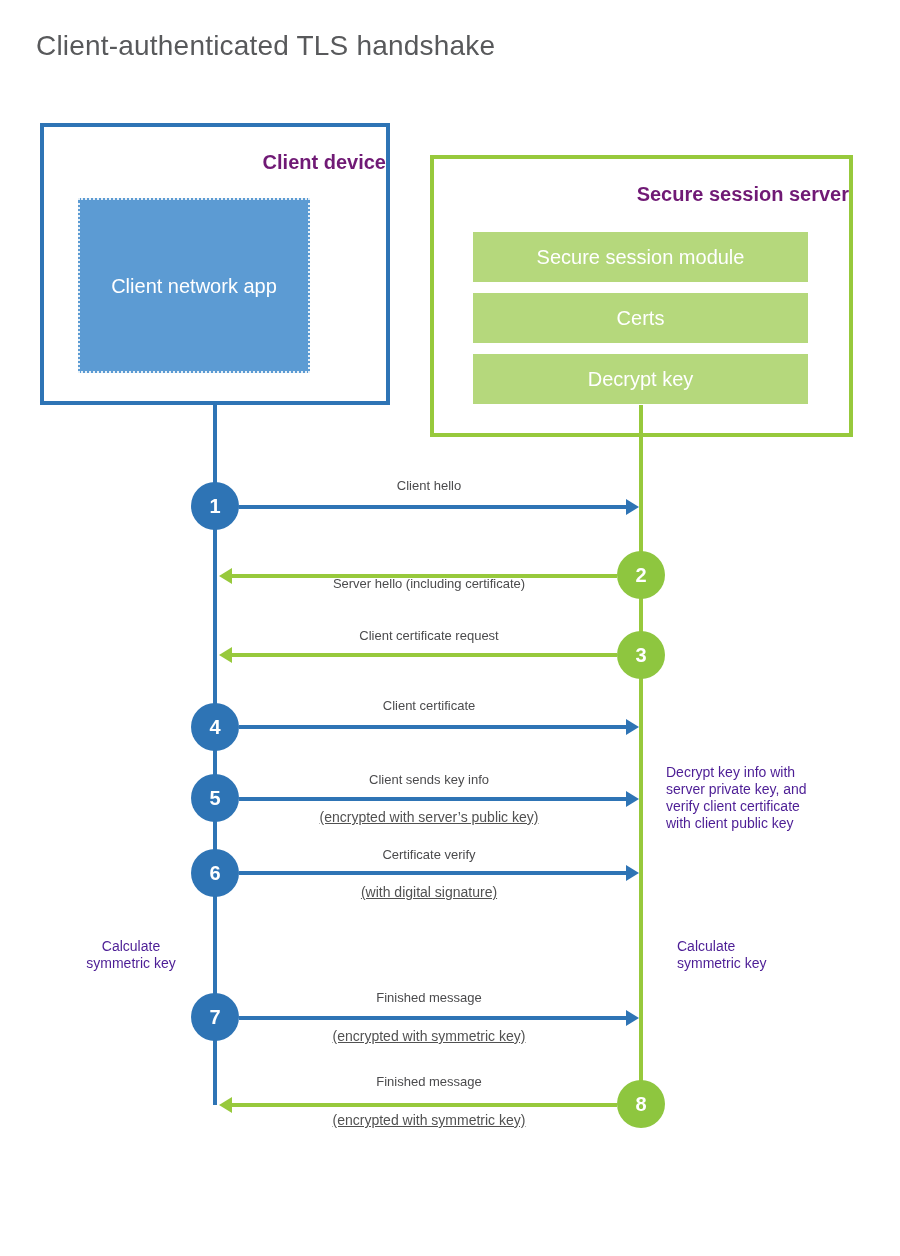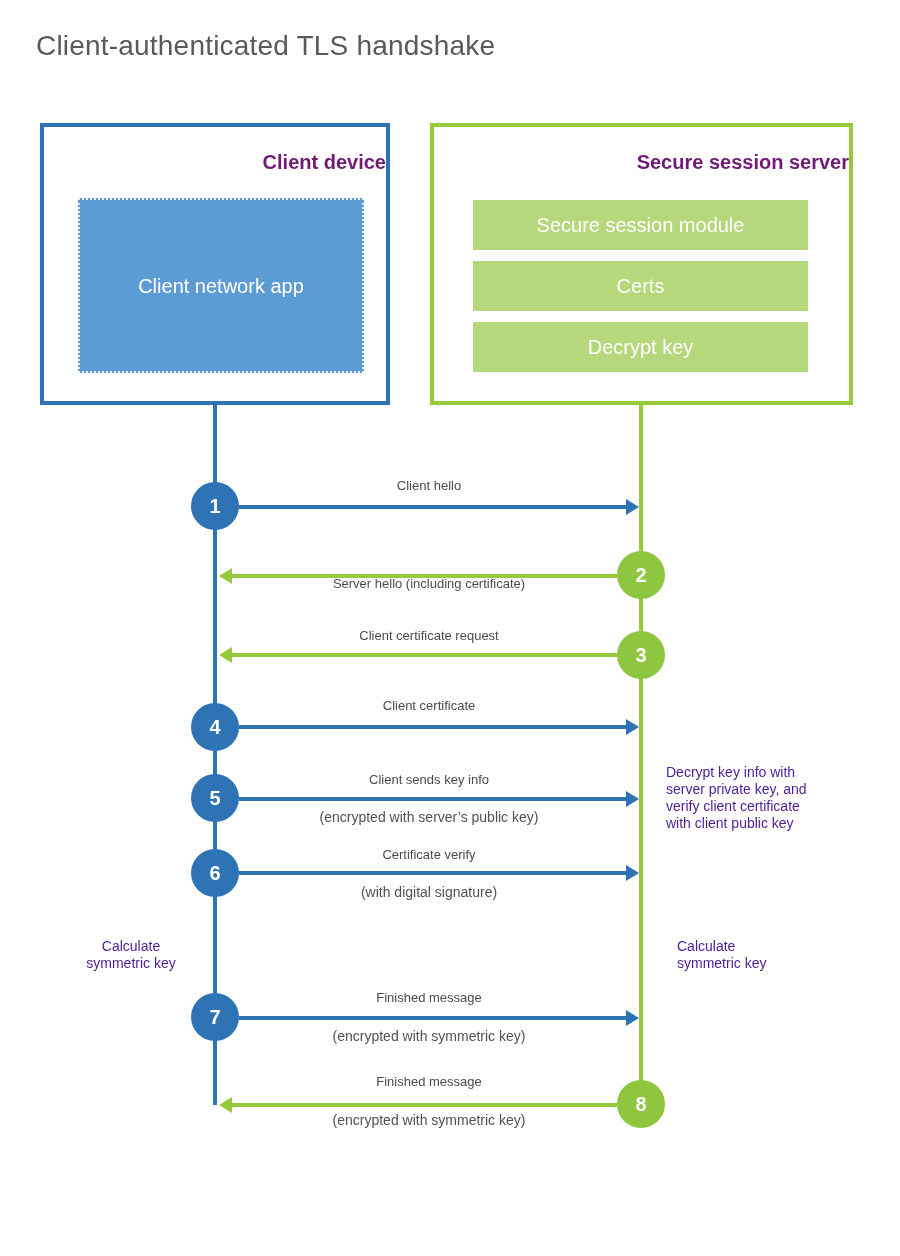--- a/index.html
+++ b/index.html
@@ -4,24 +4,24 @@
 <style>
   html,body{margin:0;padding:0;background:#ffffff;}
   body{font-family:"Liberation Sans","DejaVu Sans",sans-serif;}
   .canvas{position:relative;width:900px;height:1256px;background:#ffffff;overflow:hidden;}
 
   .title{position:absolute;left:36px;top:30px;font-size:28px;font-weight:300;color:#58595b;letter-spacing:.2px;}
 
   
   .actor-box{position:absolute;top:123px;height:282px;background:#fff;box-sizing:border-box;}
   .client-box{left:40px;width:350px;border:4px solid #2e74b5;}
-  .server-box{left:430px;width:423px;border:4px solid #97c93c;}
+  .server-box{left:430px;width:423px;border:4px solid #97c93c;margin-top:32px;}
   .actor-title{position:absolute;left:0;top:24px;width:100%;text-align:right;font-size:20px;font-weight:bold;color:#701a75;}
 
-  .app-box{position:absolute;left:34px;top:71px;width:286px;height:175px;background:#5c9bd3;
+  .app-box{position:absolute;left:34px;top:71px;width:232px;height:175px;background:#5c9bd3;
            border:2px dotted rgba(255,255,255,.85);box-sizing:border-box;
            display:flex;align-items:center;justify-content:center;}
   .app-box span{display:block;width:170px;text-align:center;color:#ffffff;font-size:20px;line-height:1.5;}
 
   .server-bar{position:absolute;left:39px;width:335px;height:50px;background:#b5d87c;
               color:#ffffff;font-size:20px;text-align:center;line-height:50px;}
   .bar-1{top:73px;} .bar-2{top:134px;} .bar-3{top:195px;}
 
   
   .lifeline{position:absolute;width:4px;top:405px;}
@@ -39,21 +39,21 @@
 
   
   .step-circle{position:absolute;width:48px;height:48px;border-radius:50%;
     display:flex;align-items:center;justify-content:center;
     color:#fff;font-size:20px;font-weight:bold;}
   .step-circle.blue{background:#2e74b5;}
   .step-circle.green{background:#8ec63f;}
 
   
   .msg-label{position:absolute;left:229px;width:400px;text-align:center;font-size:13px;color:#4b4b4d;}
-  .msg-sub{position:absolute;left:229px;width:400px;text-align:center;font-size:14px;color:#515151;}
+  .msg-sub{position:absolute;left:229px;width:400px;text-align:center;font-size:14px;color:#515151;text-decoration:underline;}
 
   
   .note{position:absolute;font-size:14px;line-height:17px;color:#4c1d95;}
   .note-decrypt{left:666px;top:764px;width:175px;text-align:left;}
   .note-calc-left{left:70px;top:938px;width:122px;text-align:center;}
   .note-calc-right{left:677px;top:938px;width:122px;text-align:left;}
 </style>
 </head>
 <body>
 

